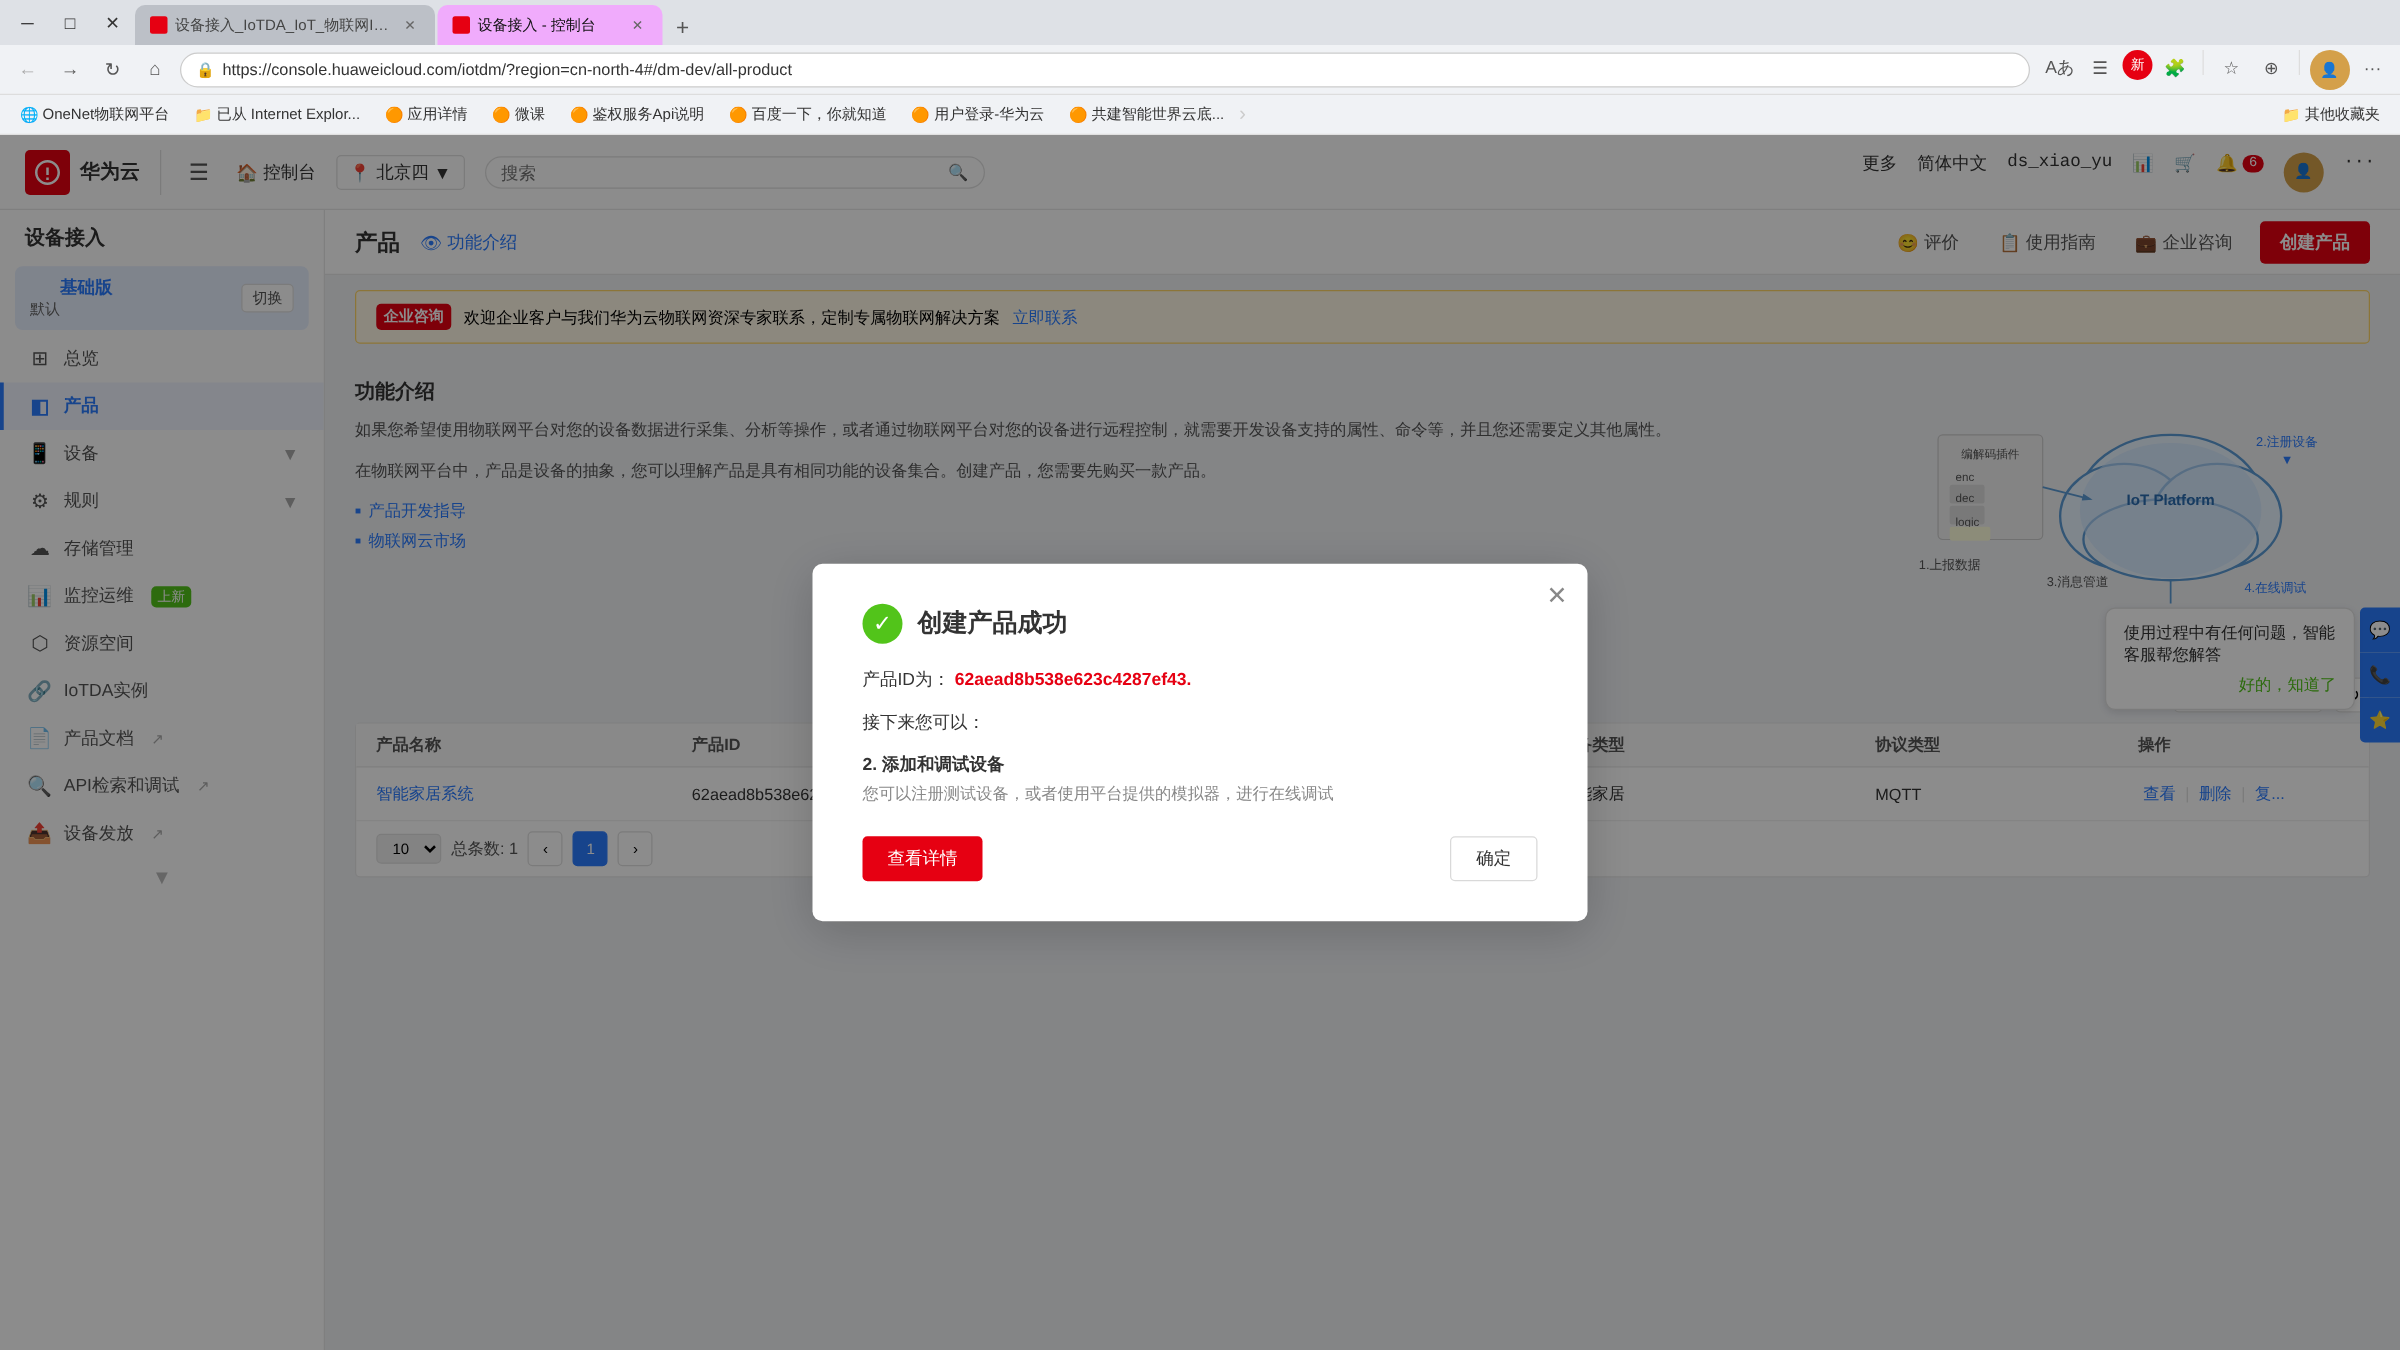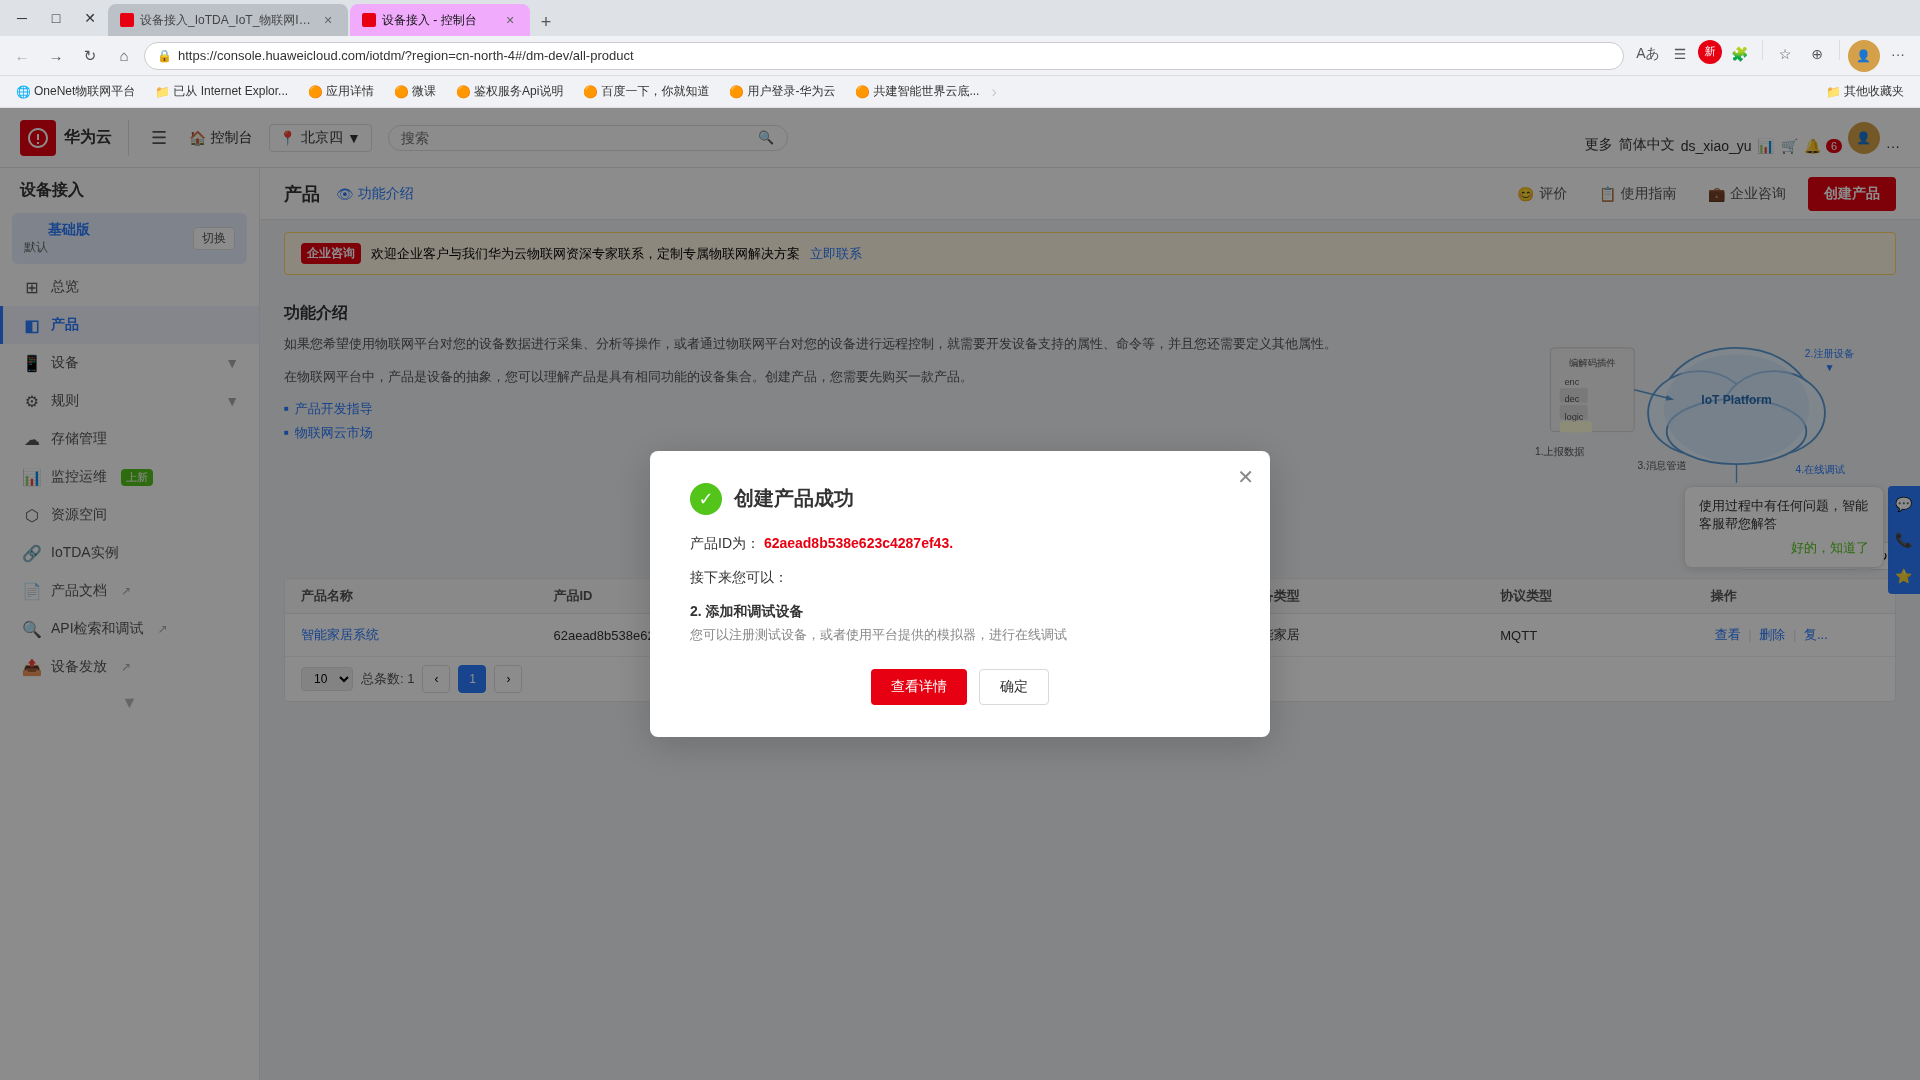--- a/index.html
+++ b/index.html
@@ -240,22 +240,23 @@
     }
     .nav-search input {
       border: none;
       outline: none;
       flex: 1;
       font-size: 14px;
     }
     .nav-right {
       margin-left: auto;
       display: flex;
-      align-items: flex-end;
-      gap: 6px;
+      align-items: flex-start;
+      gap: 16px;
+      font-family: Liberation Mono, monospace;
     }
     .nav-right-item {
       font-size: 14px;
       color: #333;
       cursor: pointer;
       display: flex;
       align-items: center;
       gap: 4px;
     }
     .notification-badge {
@@ -626,21 +627,21 @@
       color: #333;
       margin-bottom: 4px;
     }
     .modal-step-desc {
       font-size: 13px;
       color: #888;
       line-height: 1.6;
     }
     .modal-footer {
       display: flex;
-      justify-content: center;
+      justify-content: space-between;
       gap: 12px;
       margin-top: 24px;
     }
     .btn-outline {
       background: #fff;
       border: 1px solid #d9d9d9;
       color: #333;
       border-radius: 4px;
       padding: 8px 20px;
       font-size: 14px;

